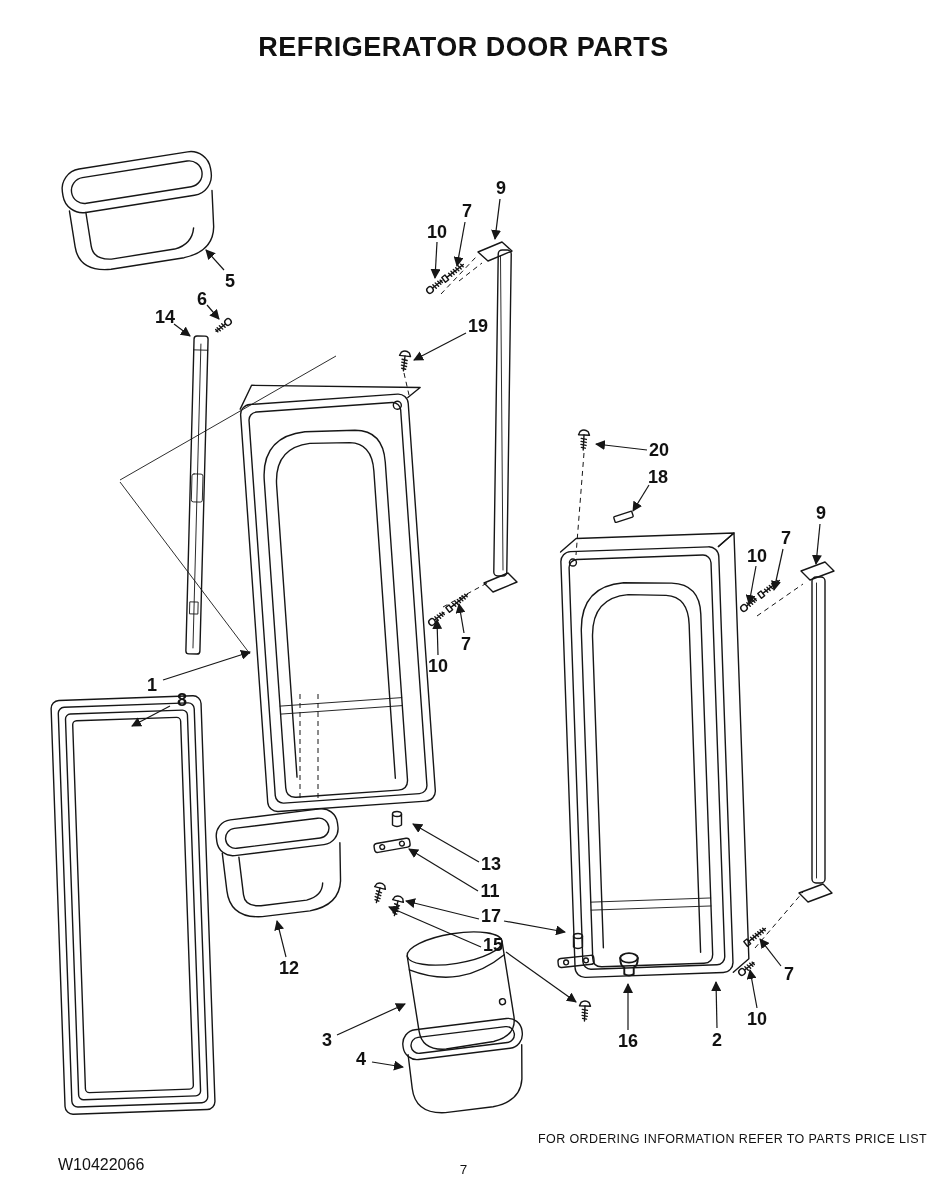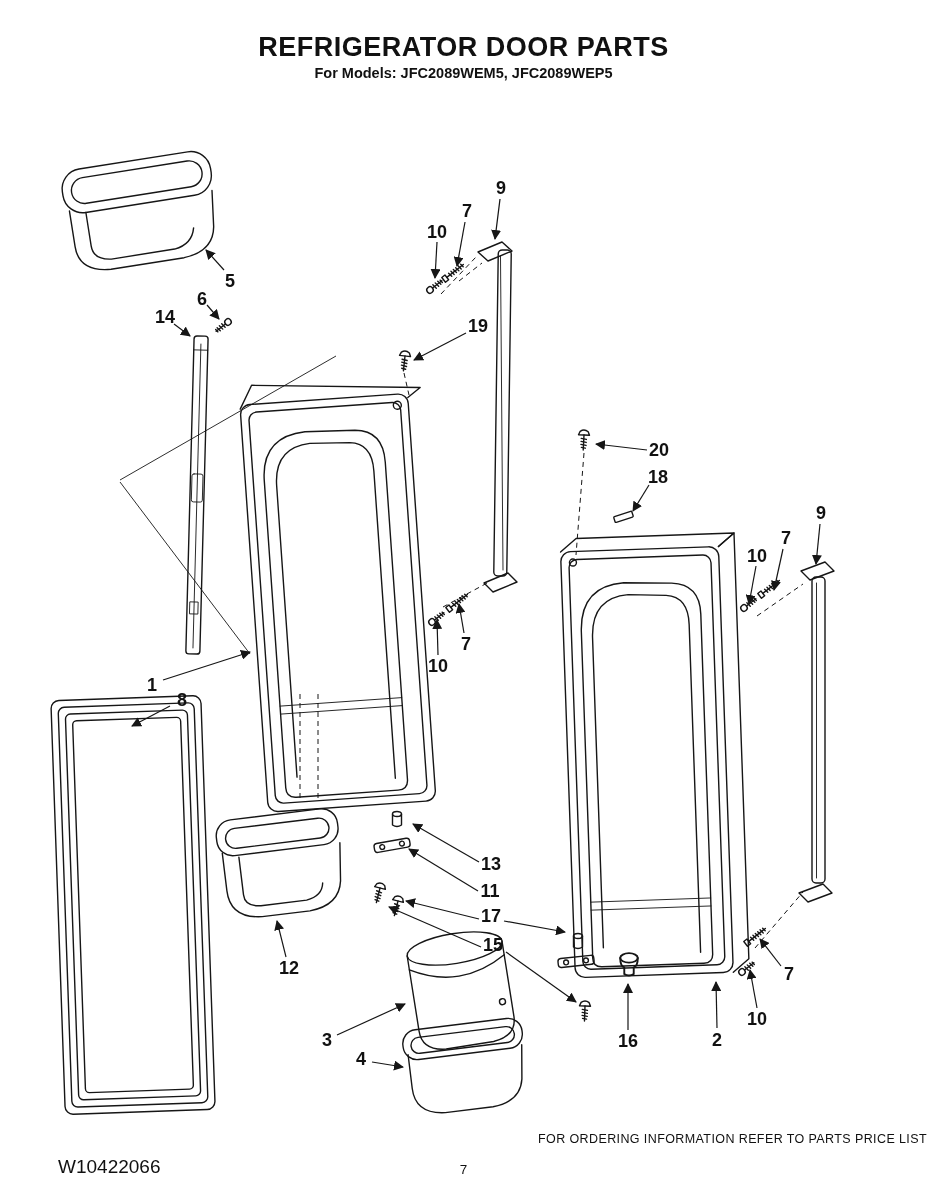--- a/index.html
+++ b/index.html
@@ -14,31 +14,30 @@
   .hdr .sub{font-size:14.5px;font-weight:bold;margin-top:2px;}
   #diagram-svg{position:absolute;top:0;left:0;width:927px;height:1200px;z-index:1;}
   .ln{fill:none;stroke:var(--ink);stroke-width:1.4;stroke-linecap:round;stroke-linejoin:round;}
   .thin{stroke:var(--ink);stroke-width:.9;}
   .dash{stroke:var(--ink);stroke-width:1;stroke-dasharray:5 4;fill:none;}
   .leader{stroke:var(--ink);stroke-width:1.2;}
   .callout{font-family:"Liberation Sans",sans-serif;font-size:18px;font-weight:bold;fill:#111;stroke:none;}
   #arr path{fill:var(--ink);stroke:none;}
   .footer-note{position:absolute;top:1128px;left:0;width:100%;text-align:right;
     font-size:12.5px;font-weight:normal;letter-spacing:.4px;z-index:2;}
-  .doc-number{position:absolute;top:1152px;left:58px;font-size:19px;z-index:2;}
+  .doc-number{position:absolute;top:1152px;left:58px;font-size:16px;z-index:2;}
   .page-number{position:absolute;top:1158px;left:0;width:100%;text-align:center;font-size:13.5px;z-index:2;}
 </style>
 </head>
 <body>
 
 <div class="page">
 
   <div class="hdr">
     <h1>REFRIGERATOR DOOR PARTS</h1>
-    <div class="sub">For Models: JFC2089WEM5, JFC2089WEP5</div>
   </div>
 
   <svg id="diagram-svg" viewBox="0 0 927 1200" xmlns="http://www.w3.org/2000/svg">
     <defs>
       <marker id="arr" markerUnits="userSpaceOnUse" markerWidth="10" markerHeight="10" viewBox="0 0 10 10" refX="9" refY="5" orient="auto">
         <path d="M0,0 L10,5 L0,10 Z"></path>
       </marker>
       <g id="screw-sm" class="ln">
         <circle cx="0" cy="0" r="3.2"></circle>
         <line x1="3.2" y1="0" x2="15" y2="0"></line>

